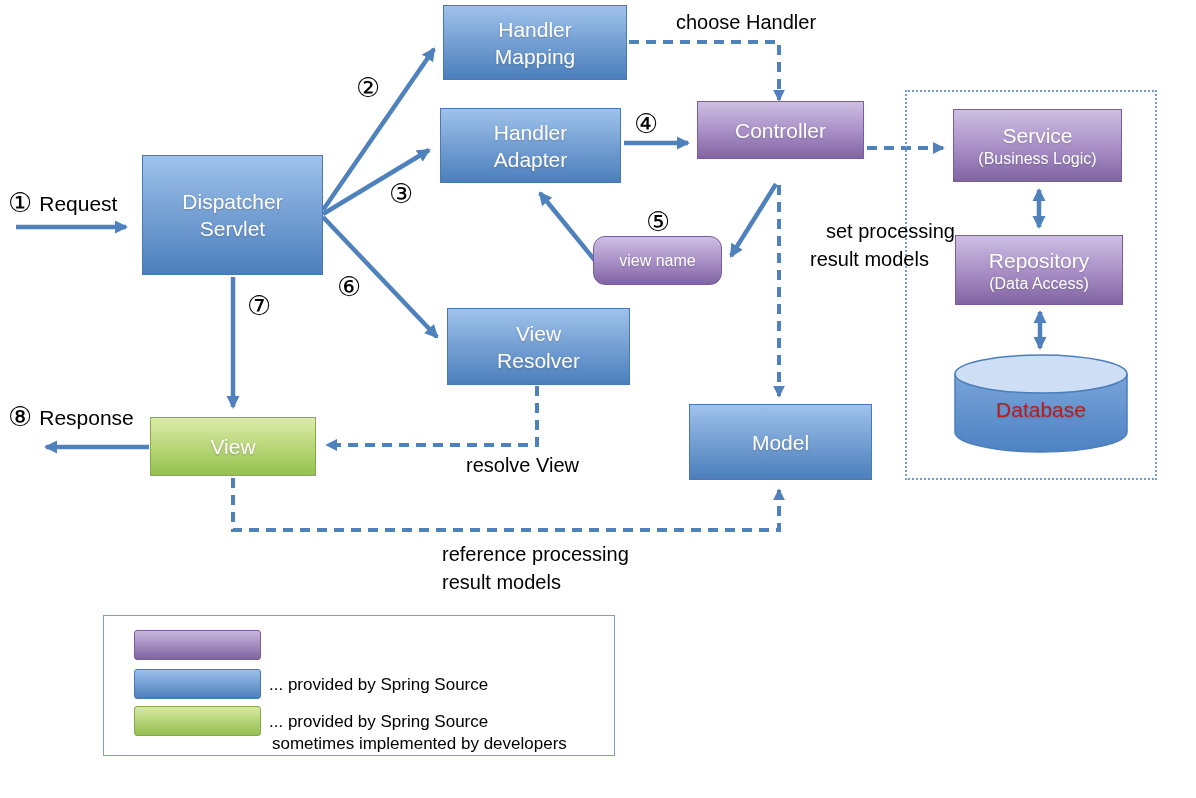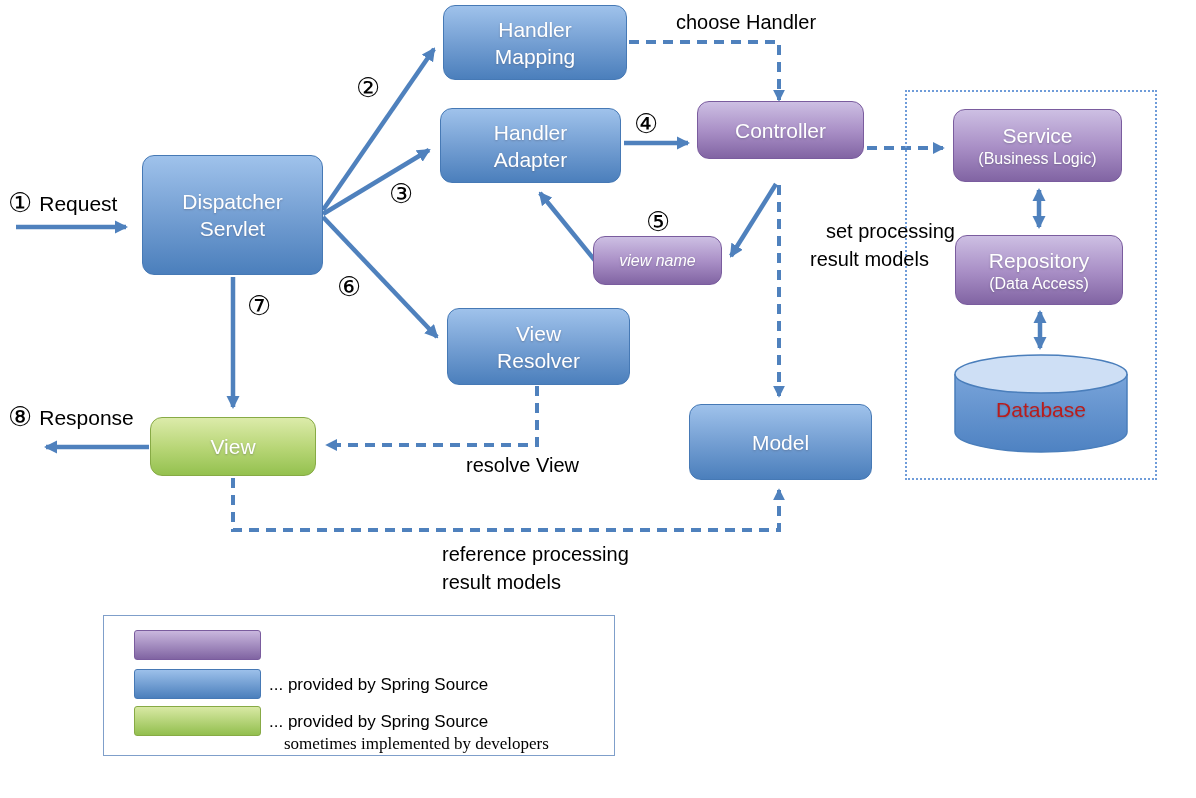--- a/index.html
+++ b/index.html
@@ -3,21 +3,21 @@
 <meta charset="utf-8">
 <style>
   html,body{margin:0;padding:0;background:#fff;}
   .canvas{
     position:relative;width:1196px;height:798px;background:#ffffff;
     font-family:"Liberation Sans", sans-serif;overflow:hidden;color:#000;
   }
   svg.wires{position:absolute;left:0;top:0;width:1196px;height:798px;pointer-events:none;}
   .node{
     position:absolute;display:flex;flex-direction:column;align-items:center;justify-content:center;
-    color:#fff;text-shadow:0 1px 2px rgba(70,70,90,.35);box-sizing:border-box;border-radius:12px;
+    color:#fff;text-shadow:0 1px 2px rgba(70,70,90,.35);box-sizing:border-box;border-radius:0;
   }
   .node .l{font-size:21px;line-height:27px;}
   .node .sub{font-size:16px;line-height:20px;}
   .blue{background:linear-gradient(180deg,#9fc2eb 0%,#739ed2 52%,#4b7fbc 100%);border:1px solid #4679b5;}
   .purple{background:linear-gradient(180deg,#cdbfe3 0%,#a98fc6 52%,#8164a3 100%);border:1px solid #7a5c9e;}
   .green{background:linear-gradient(180deg,#dcebaa 0%,#b8d677 52%,#94c14f 100%);border:1px solid #87aa45;}
   .rounded{border-radius:12px;}
   .viewname-text{font-size:16px;line-height:20px;}
   .marker{position:absolute;font-size:27px;line-height:27px;color:#000;}
   .steplabel{position:absolute;display:flex;align-items:center;gap:7px;}
@@ -88,21 +88,21 @@
 
   <div class="node blue" style="left:142px;top:155px;width:181px;height:120px;">
     <span class="l">Dispatcher</span>
     <span class="l">Servlet</span>
   </div>
 
   <div class="node purple" style="left:697px;top:101px;width:167px;height:58px;">
     <span class="l">Controller</span>
   </div>
 
-  <div class="node purple rounded" style="left:593px;top:236px;width:129px;height:49px;font-style:italic;">
+  <div class="node purple rounded" style="left:593px;top:236px;width:129px;height:49px;">
     <span class="viewname-text">view name</span>
   </div>
 
   <div class="node blue" style="left:447px;top:308px;width:183px;height:77px;">
     <span class="l">View</span>
     <span class="l">Resolver</span>
   </div>
 
   <div class="node green" style="left:150px;top:417px;width:166px;height:59px;">
     <span class="l">View</span>
@@ -149,16 +149,16 @@
     <span style="display:block;">reference processing</span>
     <span style="display:block;">result models</span>
   </div>
 
   <div class="legend" style="left:103px;top:615px;width:512px;height:141px;">
     <div class="swatch sw-purple" style="left:30px;top:14px;"></div>
     <div class="swatch sw-blue" style="left:30px;top:53px;"></div>
     <div class="swatch sw-green" style="left:30px;top:90px;"></div>
     <div class="legend-text" style="left:165px;top:58px;">... provided by Spring Source</div>
     <div class="legend-text" style="left:165px;top:95px;">... provided by Spring Source</div>
-    <div class="legend-text" style="left:180px;top:117px;font-family:Liberation Serif, serif;">sometimes implemented by developers</div>
+    <div class="legend-text" style="left:168px;top:117px;">sometimes implemented by developers</div>
   </div>
 
 </div>
 
 </body></html>

